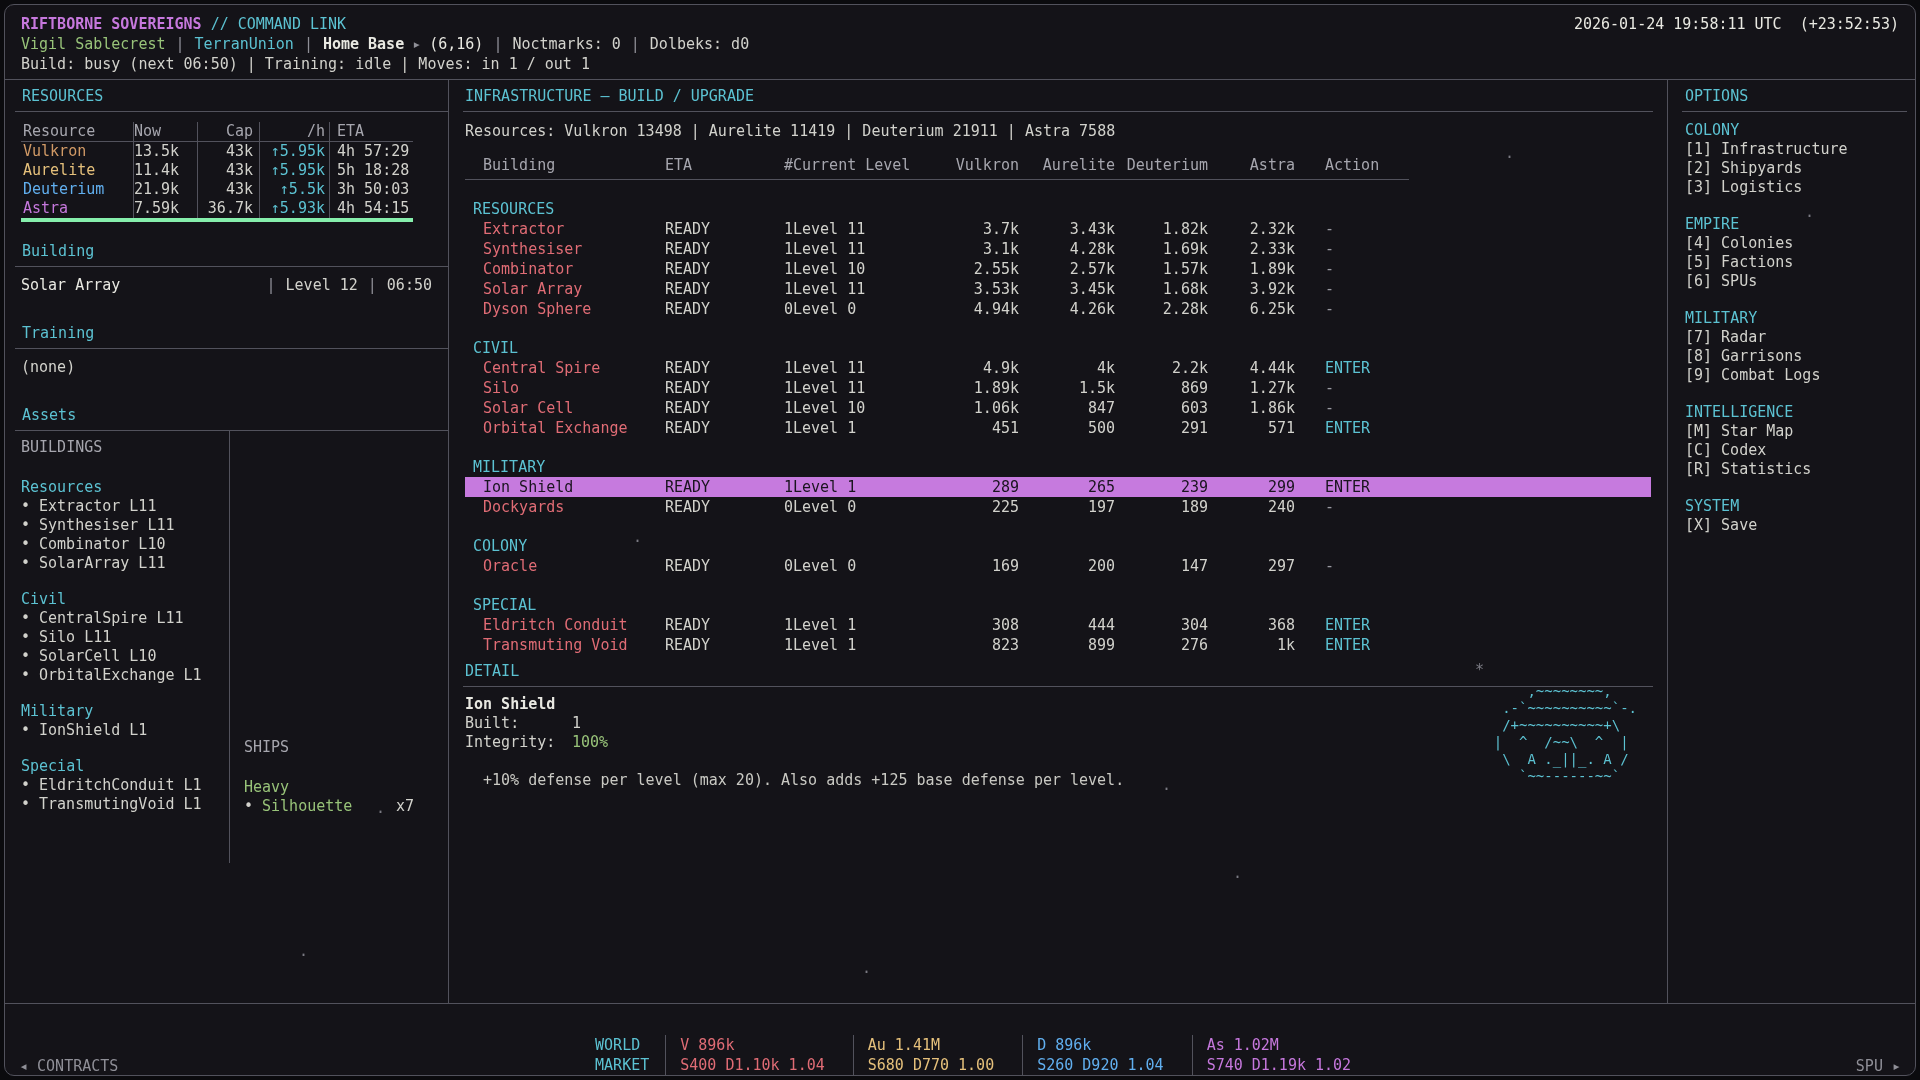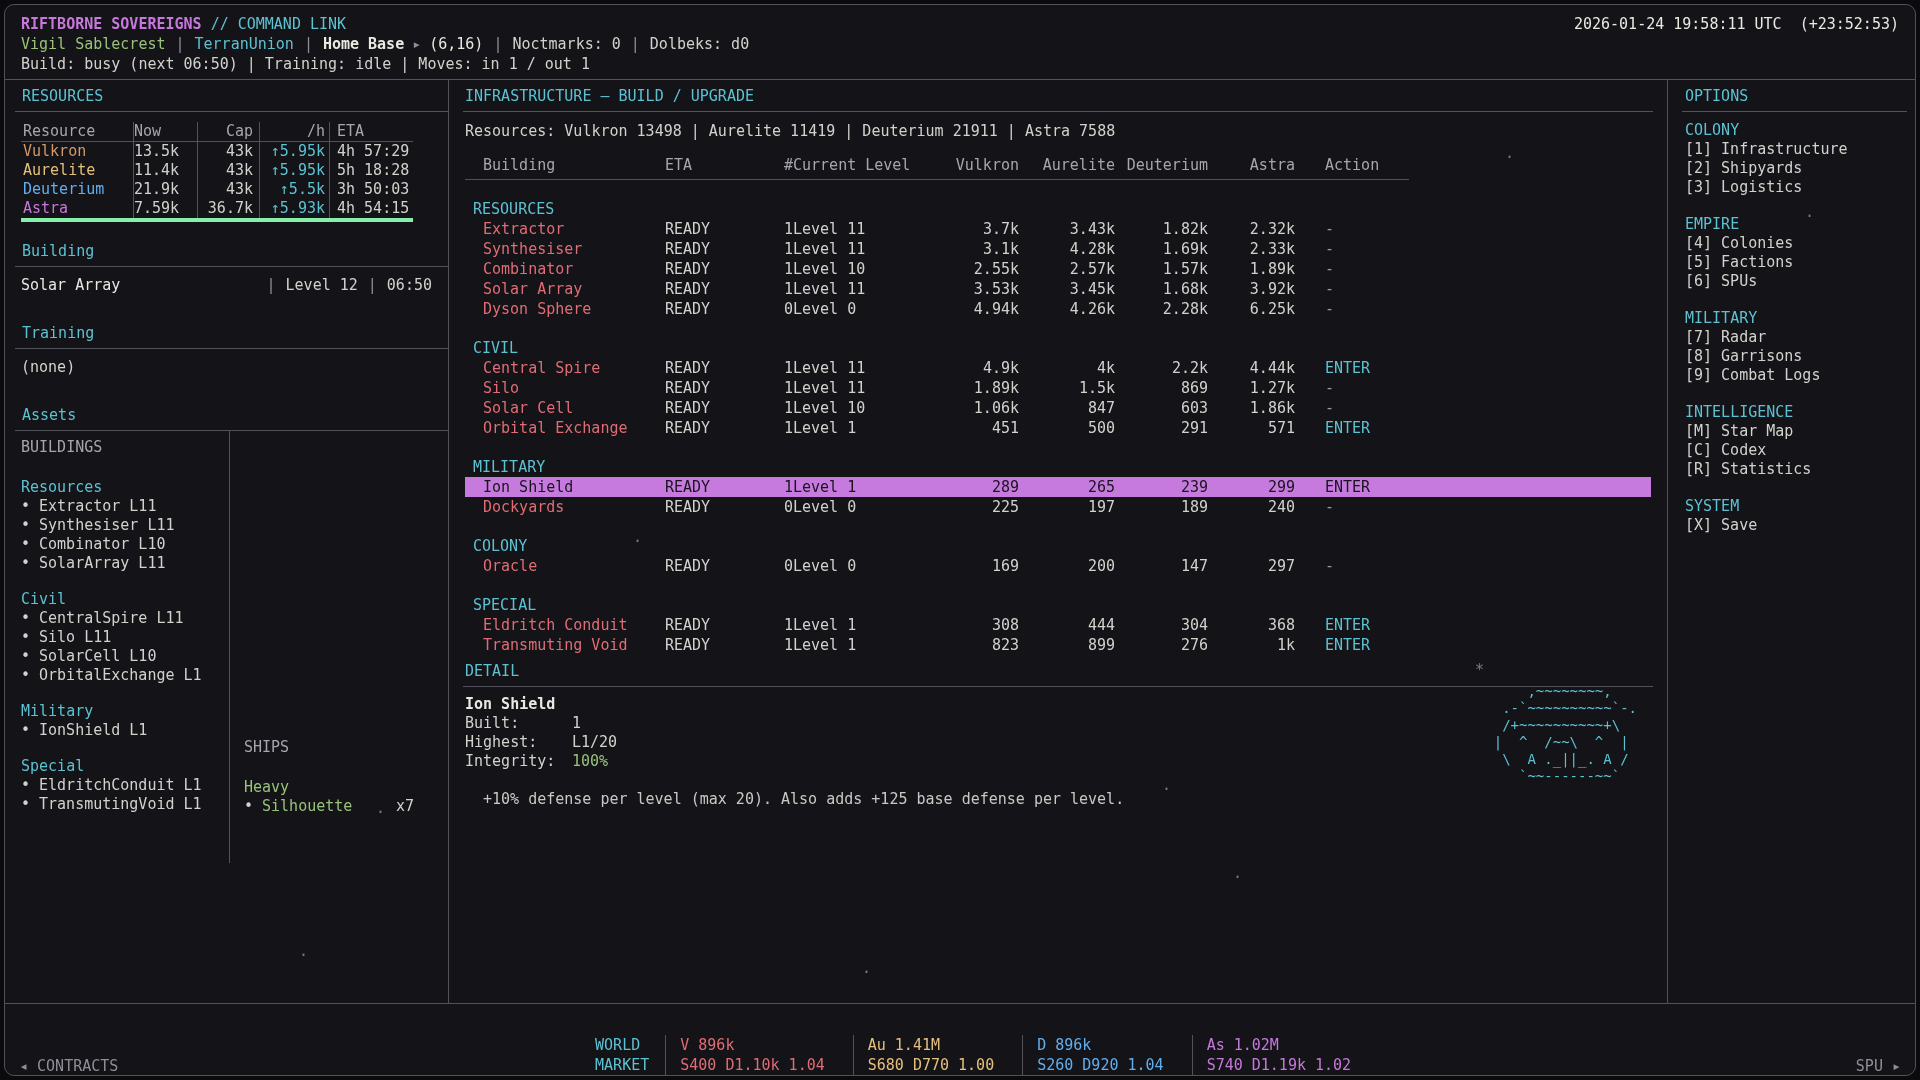--- a/index.html
+++ b/index.html
@@ -210,21 +210,20 @@
 
         <div class="irow isec"><span class="slabel cyan">SPECIAL</span></div>
         <div class="irow"><span class="ic-name bname">Eldritch Conduit</span><span class="ic-eta">READY</span><span class="ic-cnt">1</span><span class="ic-lvl">Level 1</span><span class="ic-v">308</span><span class="ic-au">444</span><span class="ic-d">304</span><span class="ic-as">368</span><span class="ic-act act-enter">ENTER</span><span class="ifill"></span></div>
         <div class="irow"><span class="ic-name bname">Transmuting Void</span><span class="ic-eta">READY</span><span class="ic-cnt">1</span><span class="ic-lvl">Level 1</span><span class="ic-v">823</span><span class="ic-au">899</span><span class="ic-d">276</span><span class="ic-as">1k</span><span class="ic-act act-enter">ENTER</span><span class="ifill"></span></div>
       </div>
 
       <div class="panel-h detail-h"><span class="cyan">DETAIL</span></div>
       <div class="detail-body">
         <div class="white bold">Ion Shield</div>
         <div class="dk"><span class="dl">Built:</span><span>1</span></div>
-        <div class="dk"><span class="dl">Highest:</span><span>L1/20</span></div>
         <div class="dk"><span class="dl">Integrity:</span><span class="green">100%</span></div>
         <div class="desc">+10% defense per level (max 20). Also adds +125 base defense per level.</div>
         <pre class="art">    ,~~~~~~~~,
  .-`~~~~~~~~~~`-.
  /+~~~~~~~~~~+\
 |  ^  /~~\  ^  |
  \  A ._||_. A /
    `~~------~~`</pre>
       </div>
     </section>

